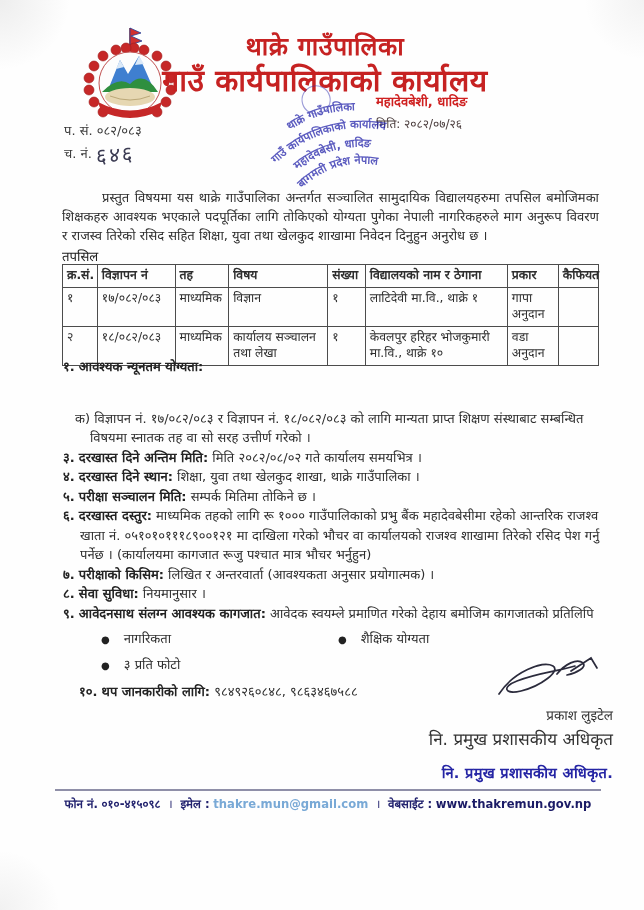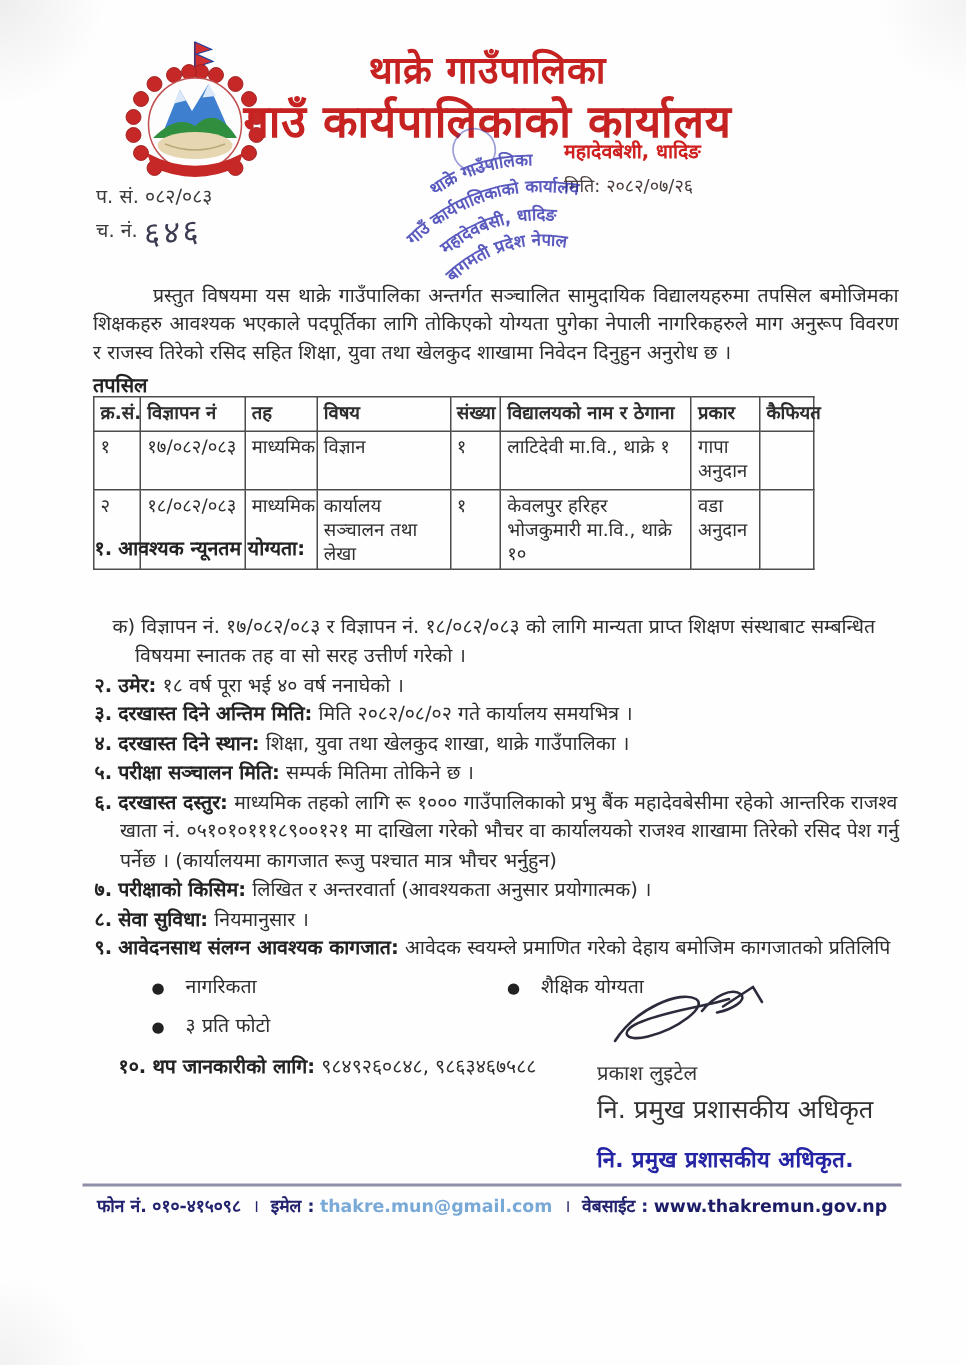--- a/index.html
+++ b/index.html
@@ -31,24 +31,24 @@
   .ref-no{left:64px;top:121px;font-size:13px;color:#3a3a3a;}
   .dispatch{left:64px;top:140px;font-size:13px;color:#3a3a3a;}
   .dispatch .hand{display:inline-block;font-size:21px;color:#3b3b52;
                   transform:rotate(-4deg) skewX(-6deg);letter-spacing:2px;vertical-align:-4px;}
 
   
   .subject{left:0;top:159px;width:644px;text-align:center;
            font-size:13.8px;font-weight:bold;color:#222;}
   .body-par{left:62px;top:188px;width:537px;font-size:13px;line-height:19px;
             text-align:justify;text-indent:40px;color:#2e2e2e;}
-  .tbl-caption{left:62px;top:247px;font-size:13.2px;font-weight:bold;color:#222;}
-
-  
-  table.req{left:62px;top:264px;width:481px;border-collapse:collapse;
+  .tbl-caption{left:62px;top:247px;font-size:13.2px;font-weight:normal;color:#222;}
+
+  
+  table.req{left:62px;top:264px;width:537px;border-collapse:collapse;
             font-size:12.3px;color:#2e2e2e;table-layout:fixed;}
   table.req th,table.req td{border:1px solid #4c4c4c;padding:2px 4px;
             vertical-align:top;text-align:left;font-weight:normal;line-height:16px;}
   table.req th{font-weight:600;height:18px;}
   table.req td{height:34px;}
   .c0{width:6.5%;} .c1{width:14.5%;} .c2{width:10%;} .c3{width:18.5%;}
   .c4{width:7%;}  .c5{width:26.5%;} .c6{width:9.5%;} .c7{width:7.5%;}
 
   
   .items{left:63px;top:357px;width:538px;font-size:13px;line-height:19.5px;color:#2e2e2e;}
@@ -58,21 +58,21 @@
   .sub{margin-left:12px;padding-left:15px;text-indent:-15px;margin-top:32px;}
 
   .bullets{display:grid;grid-template-columns:237px auto;margin:7px 0 6px 38px;
            row-gap:7px;line-height:18px;}
   .bullet{display:flex;align-items:baseline;}
   .bullet .dot{font-size:10px;margin-right:14px;color:#222;}
 
   .item-last{margin-top:7px;margin-left:16px;}
 
   
-  .sig-block{left:398px;top:656px;width:215px;text-align:left;}
+  .sig-block{left:398px;top:656px;width:215px;text-align:right;}
   .sig-svg{width:120px;height:46px;margin-left:6px;}
   .sig-name{font-size:13.5px;color:#333;margin-top:0px;}
   .sig-desig{font-size:17px;color:#333;margin-top:3px;}
   .sig-stamp{font-size:14.6px;font-weight:bold;color:#2424a4;margin-top:12px;
              letter-spacing:.3px;white-space:nowrap;}
 
   
   .footer{left:55px;top:789px;width:546px;border-top:2px solid #8f8fa8;
           text-align:center;padding-top:5px;font-size:11.6px;color:#22227e;}
   .footer .lbl{font-weight:bold;color:#22226e;}
@@ -194,25 +194,20 @@
     </table>
 
   <div class="abs items">
     <div class="item">
       <span class="it-num">१.</span>
       <span class="it-label">आवश्यक न्यूनतम योग्यता:</span>
       <span class="it-text"></span>
     </div>
     <div class="sub">क) विज्ञापन नं. १७/०८२/०८३ र विज्ञापन नं. १८/०८२/०८३  को लागि मान्यता प्राप्त शिक्षण संस्थाबाट सम्बन्धित विषयमा स्नातक तह वा सो सरह उत्तीर्ण गरेको ।</div>
     <div class="item">
-      <span class="it-num">२.</span>
-      <span class="it-label">उमेर:</span>
-      <span class="it-text">१८ वर्ष पूरा भई ४० वर्ष ननाघेको ।</span>
-    </div>
-    <div class="item">
       <span class="it-num">३.</span>
       <span class="it-label">दरखास्त दिने अन्तिम मिति:</span>
       <span class="it-text">मिति २०८२/०८/०२ गते कार्यालय समयभित्र ।</span>
     </div>
     <div class="item">
       <span class="it-num">४.</span>
       <span class="it-label">दरखास्त दिने स्थान:</span>
       <span class="it-text">शिक्षा, युवा तथा खेलकुद शाखा, थाक्रे गाउँपालिका ।</span>
     </div>
     <div class="item">

